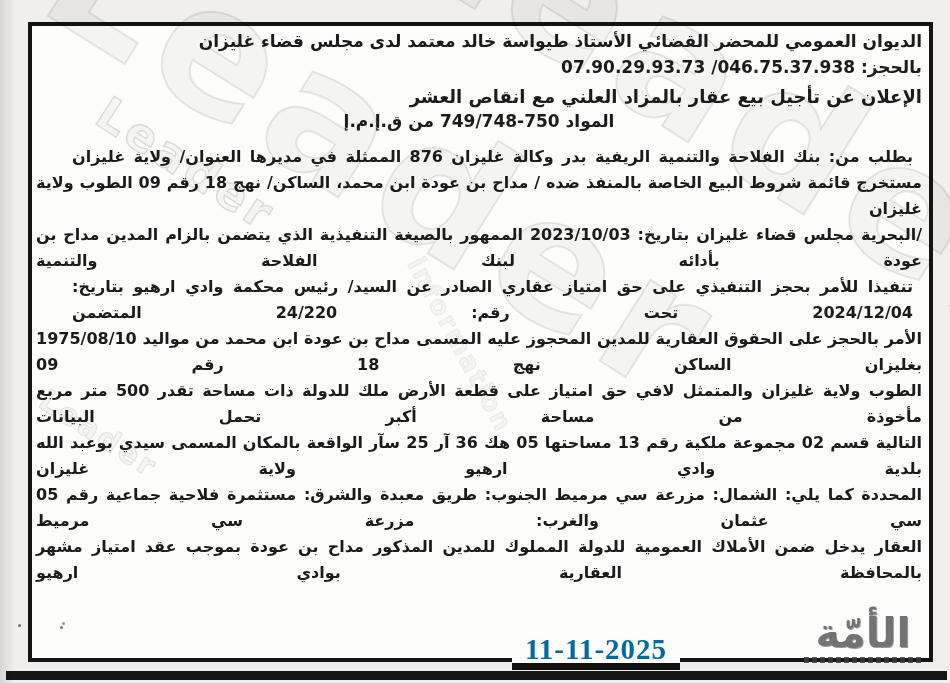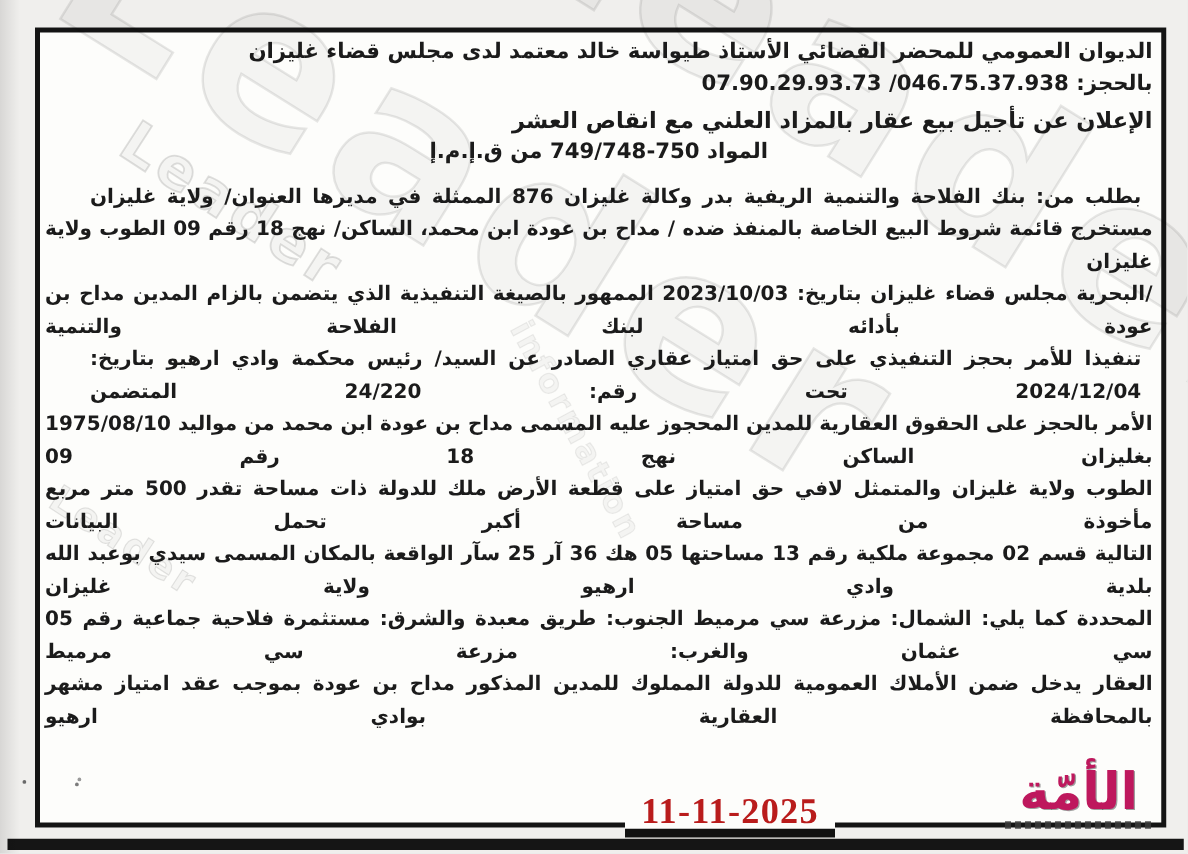--- a/index.html
+++ b/index.html
@@ -29,28 +29,28 @@
            color:#1b1b1b;}
   .hline{font-size:17px;font-weight:bold;line-height:26px;}
   .title1{margin-top:4px;font-size:18px;font-weight:bold;line-height:25px;}
   .title2{font-size:17px;font-weight:bold;line-height:25px;text-align:center;}
   .bodyblock{margin-top:10px;}
   .bline{font-size:16px;font-weight:bold;line-height:26px;text-align:justify;
          text-align-last:justify;}
   .bline.indent{padding-right:9px;margin-left:36px;}
 
   
-  .dateplate{position:absolute;left:500px;top:634px;width:168px;height:36px;z-index:5;
+  .dateplate{position:absolute;left:512px;top:634px;width:168px;height:36px;z-index:5;
         box-sizing:border-box;background:#fdfdfb;border-bottom:7px solid #111;
         text-align:center;font-family:"Liberation Serif",serif;font-weight:bold;
-        font-size:29px;line-height:30px;letter-spacing:1px;color:#b91c1c;}
+        font-size:29px;line-height:30px;letter-spacing:1px;color:#0369a1;}
 
   
   .logo{position:absolute;right:12px;top:610px;width:150px;z-index:5;text-align:center;direction:rtl;}
-  .logo-name{font-size:41px;line-height:46px;font-weight:bold;color:#be185d;
+  .logo-name{font-size:41px;line-height:46px;font-weight:bold;color:#737373;
         letter-spacing:-1px;text-shadow:1px 1px 0 rgba(80,80,80,0.55);}
   .logo-tag{width:118px;height:6px;margin:1px auto 0;opacity:.85;
         background:repeating-linear-gradient(90deg,#3a3a3a 0 5px,transparent 5px 8px);}
 
   
   .nextframe{position:absolute;left:6px;top:671px;width:941px;height:9px;background:#151515;z-index:4;}
 
   .specks{position:absolute;left:18px;top:624px;width:3px;height:3px;background:#6a6a6a;
         border-radius:50%;z-index:4;box-shadow:42px 2px 0 #7c7c7c, 44px -2px 0 #9a9a9a;}
 </style>

